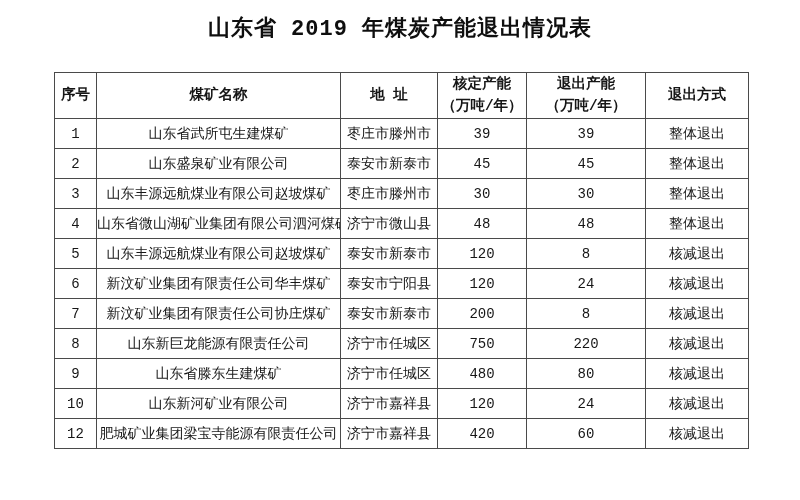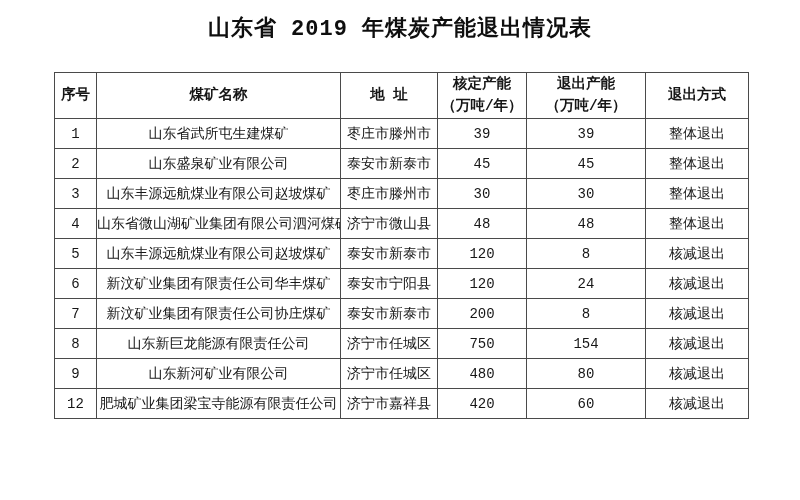--- a/index.html
+++ b/index.html
@@ -146,29 +146,37 @@
         <td>泰安市新泰市</td>
         <td>200</td>
         <td>8</td>
         <td>核减退出</td>
       </tr>
       <tr>
         <td class="c-no">8</td>
         <td class="c-name">山东新巨龙能源有限责任公司</td>
         <td>济宁市任城区</td>
         <td>750</td>
-        <td>154</td>
+        <td>220</td>
         <td>核减退出</td>
       </tr>
       <tr>
         <td class="c-no">9</td>
-        <td class="c-name">山东新河矿业有限公司</td>
+        <td class="c-name">山东省滕东生建煤矿</td>
         <td>济宁市任城区</td>
         <td>480</td>
         <td>80</td>
+        <td>核减退出</td>
+      </tr>
+      <tr>
+        <td class="c-no">10</td>
+        <td class="c-name">山东新河矿业有限公司</td>
+        <td>济宁市嘉祥县</td>
+        <td>120</td>
+        <td>24</td>
         <td>核减退出</td>
       </tr>
       <tr>
         <td class="c-no">12</td>
         <td class="c-name">肥城矿业集团梁宝寺能源有限责任公司</td>
         <td>济宁市嘉祥县</td>
         <td>420</td>
         <td>60</td>
         <td>核减退出</td>
       </tr>

